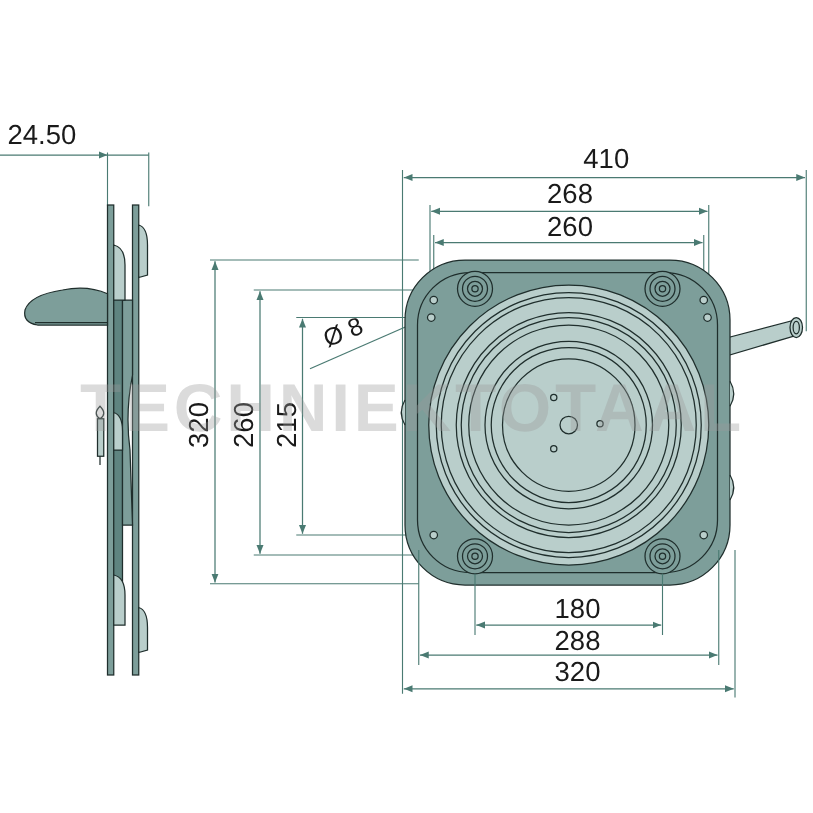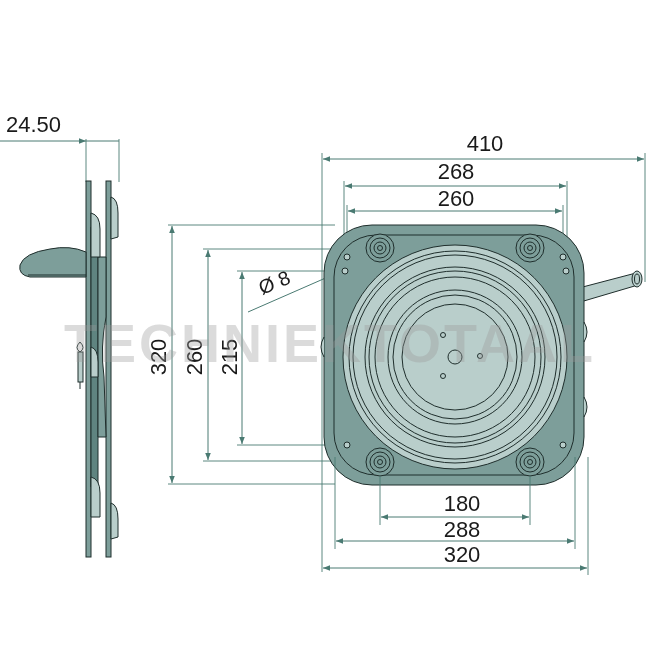--- a/index.html
+++ b/index.html
@@ -1,17 +1,17 @@
 <!DOCTYPE html>
 <html><head>
 <meta charset="utf-8">
 <style>
   html, body { margin:0; padding:0; background:#ffffff; }
   body { width:650px; height:650px; overflow:hidden; position:relative; font-family:"Liberation Sans", sans-serif; }
-  #stage { position:absolute; left:0; top:17px; width:650px; height:470px; }
+  #stage { position:absolute; left:0; top:0; width:650px; height:470px; }
   svg text { font-family:"Liberation Sans", sans-serif; fill:#1a1a1a; }
   .dim { stroke:#4a7a72; stroke-width:1; fill:none; }
   .ext { stroke:#4a7a72; stroke-width:0.9; fill:none; }
   .part { fill:#7d9e9a; stroke:#1f2e2c; stroke-width:1; }
   .part-light { fill:#b9cecb; stroke:#1f2e2c; stroke-width:1; }
   .part-dark { fill:#5f8480; stroke:#1f2e2c; stroke-width:1; }
   .ring { fill:none; stroke:#1f2e2c; stroke-width:1; }
   .hole { fill:#b9cecb; stroke:#1f2e2c; stroke-width:1; }
   .wm { fill:#9a9a9a; opacity:0.35; font-weight:bold; }
 </style>

